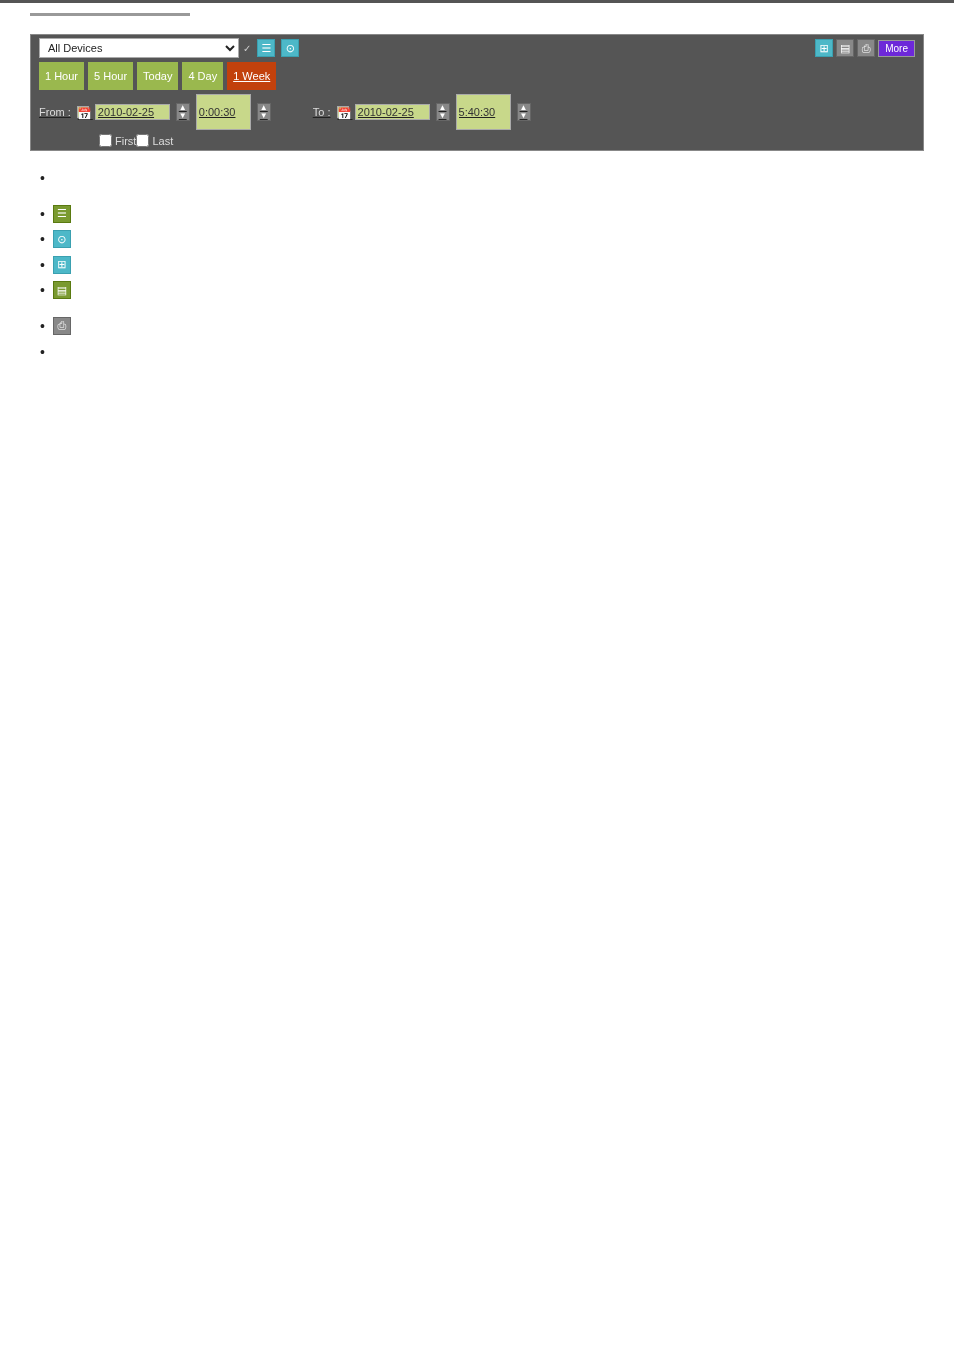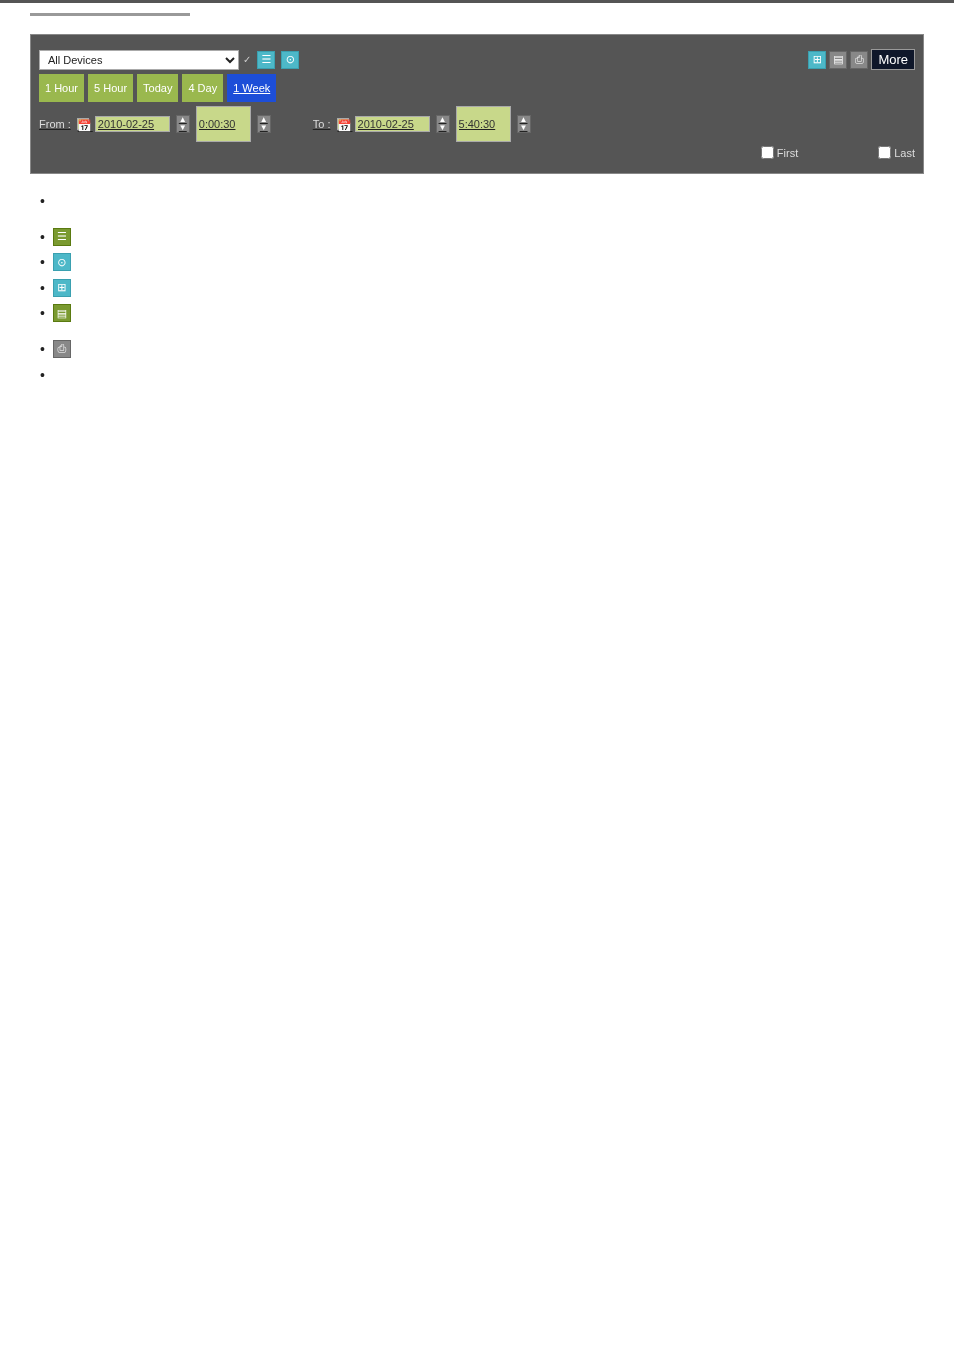--- a/index.html
+++ b/index.html
@@ -27,21 +27,21 @@
     }
 
     .content-area {
       margin: 18px 30px 0 30px;
     }
 
     
     .filter-bar {
       background: #555;
       border: 1px solid #888;
-      padding: 14px 8px;
+      padding: 3px 8px;
       display: flex;
       flex-direction: column;
       gap: 4px;
     }
 
     .filter-row1 {
       display: flex;
       align-items: center;
       gap: 6px;
     }
@@ -56,25 +56,25 @@
       background: #fff;
       border: 1px solid #aaa;
       padding: 2px 4px;
       font-size: 11px;
       width: 200px;
       height: 20px;
       color: #222;
     }
 
     .more-btn {
-      background: #0f172a;
+      background: #6d28d9;
       border: 1px solid #999;
       color: #fff;
       padding: 2px 6px;
-      font-size: 13px;
+      font-size: 10px;
       cursor: pointer;
       margin-left: auto;
     }
 
     .filter-row2 {
       display: flex;
       align-items: center;
       gap: 4px;
     }
 
@@ -228,21 +228,21 @@
         <div class="icon-gray icon-small" style="background:#888;border:1px solid #666;color:#fff;width:18px;height:18px;display:inline-flex;align-items:center;justify-content:center;font-size:11px;" title="Print">⎙</div>
         <button class="more-btn">More</button>
       </div>
     </div>
 
     <div class="filter-row2">
       <button class="time-btn">1 Hour</button>
       <button class="time-btn">5 Hour</button>
       <button class="time-btn">Today</button>
       <button class="time-btn">4 Day</button>
-      <button class="time-btn" style="background:#1d4ed8; text-decoration:underline;">1 Week</button>
+      <button class="time-btn" style="background:#c2410c; text-decoration:underline;">1 Week</button>
     </div>
 
     <div class="filter-row3">
       <span class="date-label">From :</span>
       <span style="background:#c8d88a;border:1px solid #aaa;width:12px;height:12px;display:inline-block;" title="Calendar">📅</span>
       <input class="date-input" type="text" value="2010-02-25" style="">
       <div class="spinner-btn">
         <span>▲</span>
           <span>▼</span>
       </div>
@@ -261,21 +261,21 @@
         <span>▲</span>
           <span>▼</span>
       </div>
       <input class="time-input" type="text" value="5:40:30" style="">
       <div class="spinner-btn">
         <span>▲</span>
           <span>▼</span>
       </div>
     </div>
 
-    <div style="display:flex; align-items:center; gap:80px; padding-left:60px;justify-content:flex-end;">
+    <div style="display:flex; align-items:center; padding-left:60px;">
       <label class="checkbox-label">
         <input type="checkbox" style="">
         <span>First</span>
       </label>
       <label class="checkbox-label">
         <input type="checkbox" style="">
         <span>Last</span>
       </label>
     </div>
 

